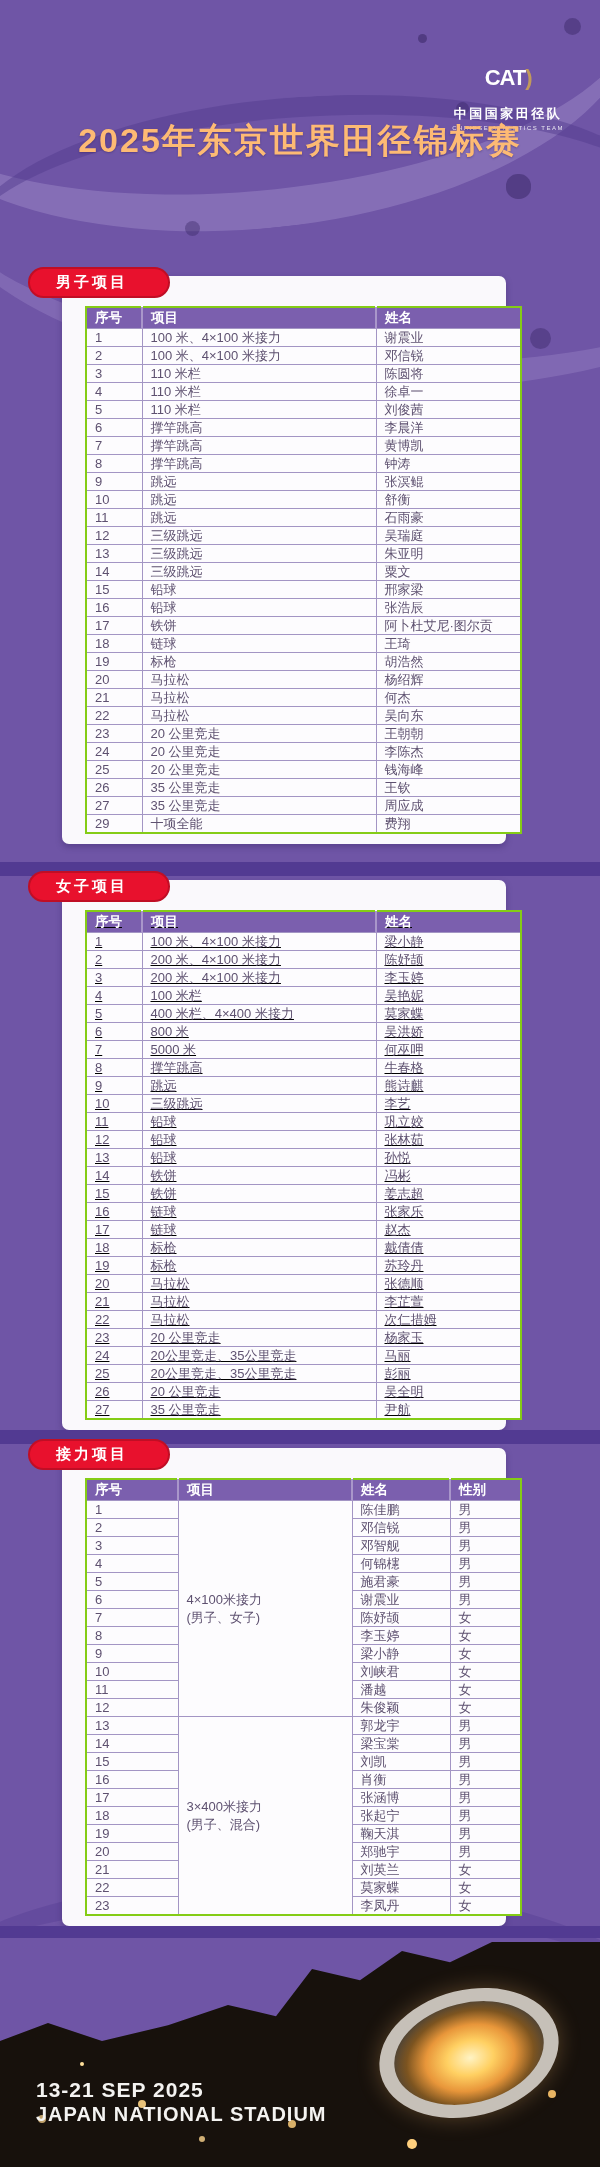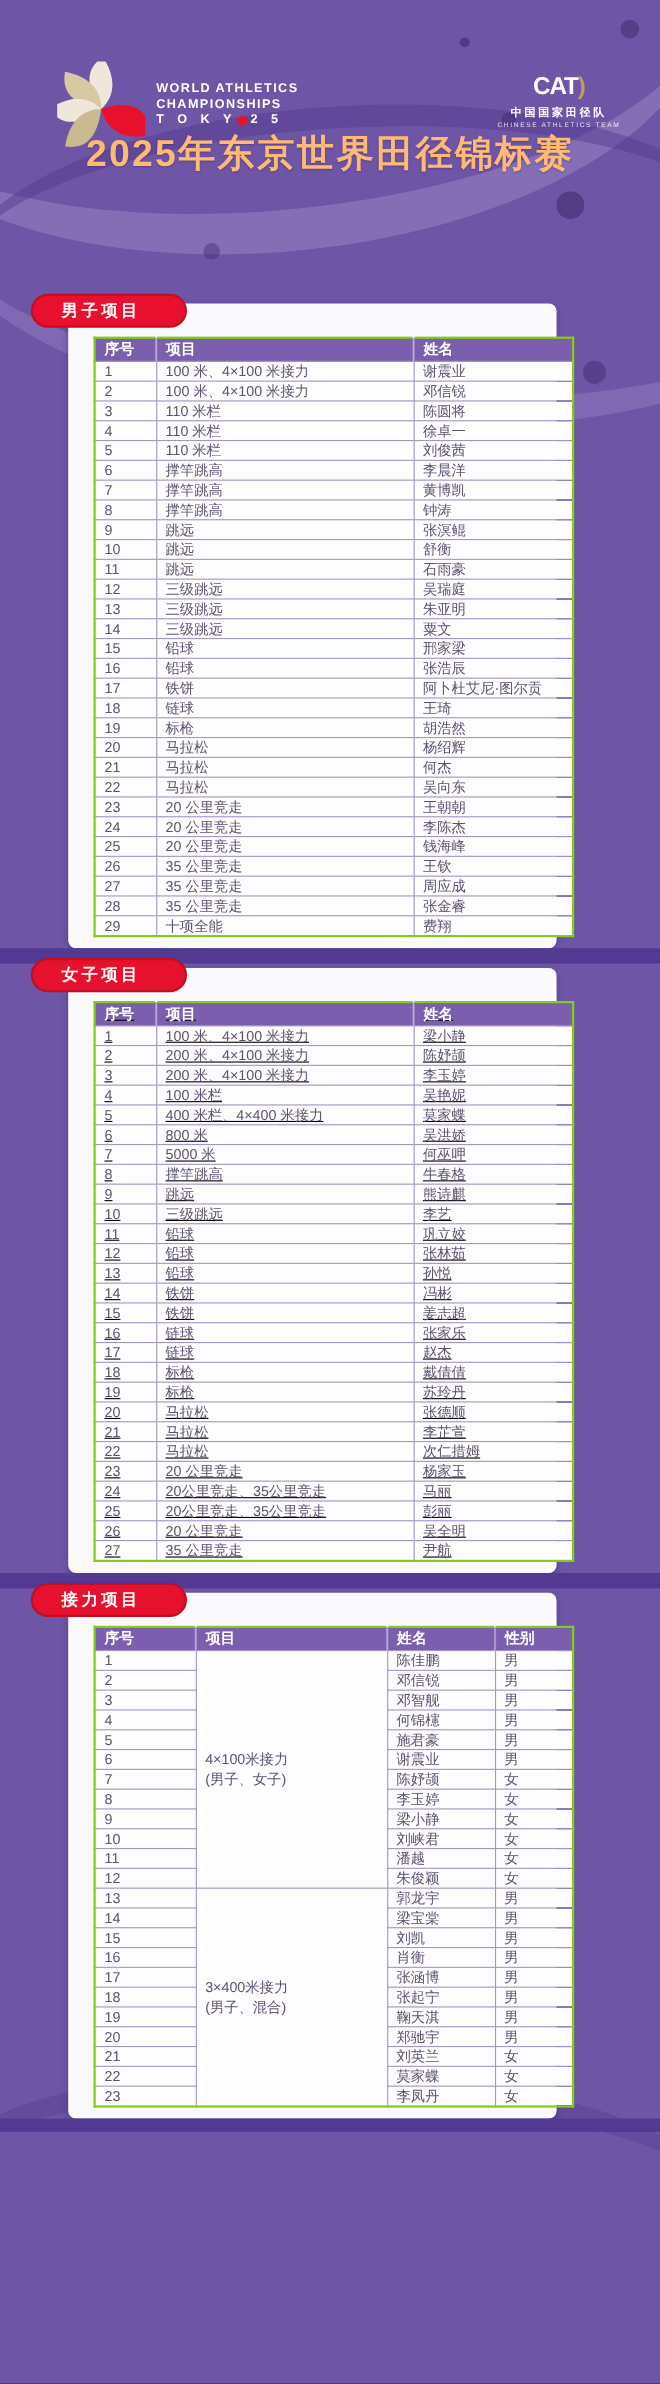--- a/index.html
+++ b/index.html
@@ -19,21 +19,21 @@
                118px 300px 0 6px rgba(66,46,112,.5),-230px 190px 0 3px rgba(56,38,100,.4),
                40px 70px 0 2px rgba(56,38,100,.4);}
   
   .logo-left{position:absolute;top:56px;left:52px;display:flex;align-items:center;}
   .wa-text{margin-left:10px;color:#fff;font-weight:bold;font-size:11.5px;letter-spacing:1.3px;line-height:14px;}
   .tokyo-line{letter-spacing:4.5px;display:flex;align-items:center;}
   .red-dot{display:inline-block;width:9px;height:9px;border-radius:50%;background:#e8112d;margin:0 3px 0 1px;}
   .logo-right{position:absolute;top:62px;right:36px;text-align:center;color:#fff;}
   .cat-row{font-weight:bold;font-size:22px;line-height:32px;letter-spacing:-1px;}
   .cat-arc{color:#c29a5b;font-weight:bold;}
-  .cat-cn{font-size:10px;font-weight:bold;letter-spacing:2.5px;margin-top:1px;}
+  .cat-cn{font-size:13px;font-weight:bold;letter-spacing:2.5px;margin-top:11px;}
   .cat-en{font-size:6px;letter-spacing:1.5px;opacity:.85;margin-top:2px;}
   
   .title{position:absolute;top:120px;left:0;width:100%;text-align:center;color:#fdba74;
     font-weight:bold;font-size:34px;line-height:41px;letter-spacing:2px;
     text-shadow:0 1px 2px rgba(40,25,80,.35);}
   
   .band{position:absolute;left:0;width:600px;background:#523a92;}
   .band1{top:862px;height:14px;}
   .band2{top:1430px;height:14px;}
   .band3{top:1926px;height:12px;}
@@ -74,38 +74,20 @@
 <body>
 
 <div class="poster">
 
   <div class="stroke s1"></div>
   <div class="stroke s2"></div>
   <div class="stroke s3"></div>
   <div class="stroke s4"></div>
   <div class="dots"></div>
 
-  <div class="logo-left">
-    <svg width="80" height="78" viewBox="0 0 78 76">
-      <path d="M39,42 C36,16 44,4 62,2 C64,24 55,38 39,42 Z" fill="#efe8da" transform="rotate(-28,39,42)"></path>
-      <path d="M39,42 C36,16 44,4 62,2 C64,24 55,38 39,42 Z" fill="#d9c8a4" transform="rotate(-74,39,42)"></path>
-      <path d="M39,42 C36,16 44,4 62,2 C64,24 55,38 39,42 Z" fill="#efe8da" transform="rotate(-120,39,42)"></path>
-      <path d="M39,42 C36,16 44,4 62,2 C64,24 55,38 39,42 Z" fill="#cbb98f" transform="rotate(-166,39,42)"></path>
-      <path d="M39,42 C33,12 47,0 68,0 C70,27 58,40 39,42 Z" fill="#e8112d" transform="rotate(82,39,42)"></path>
-    </svg>
-    <div class="wa-text">
-      <div>WORLD ATHLETICS</div>
-      <div>CHAMPIONSHIPS</div>
-      <div class="tokyo-line">
-        <span>T O K Y</span>
-        <span class="red-dot"></span>
-        <span>2 5</span>
-      </div>
-    </div>
-  </div>
 
   <div class="logo-right">
     <div class="cat-row">
       <span>CAT</span><span class="cat-arc">)</span>
     </div>
     <div class="cat-cn">中国国家田径队</div>
     <div class="cat-en">CHINESE ATHLETICS TEAM</div>
   </div>
 
   <div class="title">
@@ -250,25 +232,20 @@
           </tr>
           <tr>
             <td class="c0">26</td>
             <td class="c1">35 公里竞走</td>
             <td class="c2">王钦</td>
           </tr>
           <tr>
             <td class="c0">27</td>
             <td class="c1">35 公里竞走</td>
             <td class="c2">周应成</td>
-          </tr>
-          <tr>
-            <td class="c0">28</td>
-            <td class="c1">35 公里竞走</td>
-            <td class="c2">张金睿</td>
           </tr>
           <tr>
             <td class="c0">29</td>
             <td class="c1">十项全能</td>
             <td class="c2">费翔</td>
           </tr>
         </tbody>
     </table>
   </section>
 
@@ -560,14 +537,24 @@
             <td class="c0">23</td>
             <td class="c2">李凤丹</td>
             <td class="c3">女</td>
           </tr>
         </tbody>
     </table>
   </section>
 
   <div class="band band3"></div>
 
+  <div class="footer">
+    <div class="stadium">
+      <div class="stadium-inner"></div>
+    </div>
+    <div class="lights"></div>
+    <div class="footer-text">
+      <div class="footer-date">13-21 SEP 2025</div>
+      <div class="footer-venue">JAPAN NATIONAL STADIUM</div>
+    </div>
+  </div>
 
 </div>
 
 </body></html>

